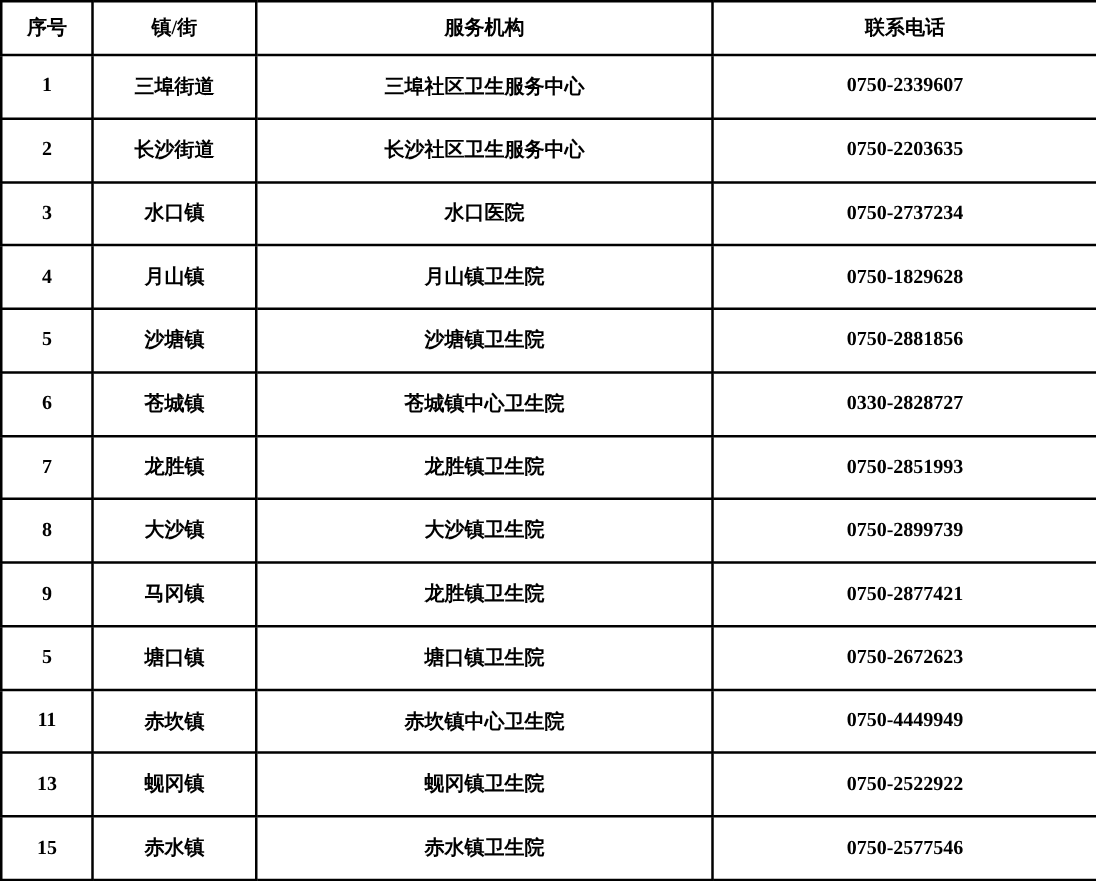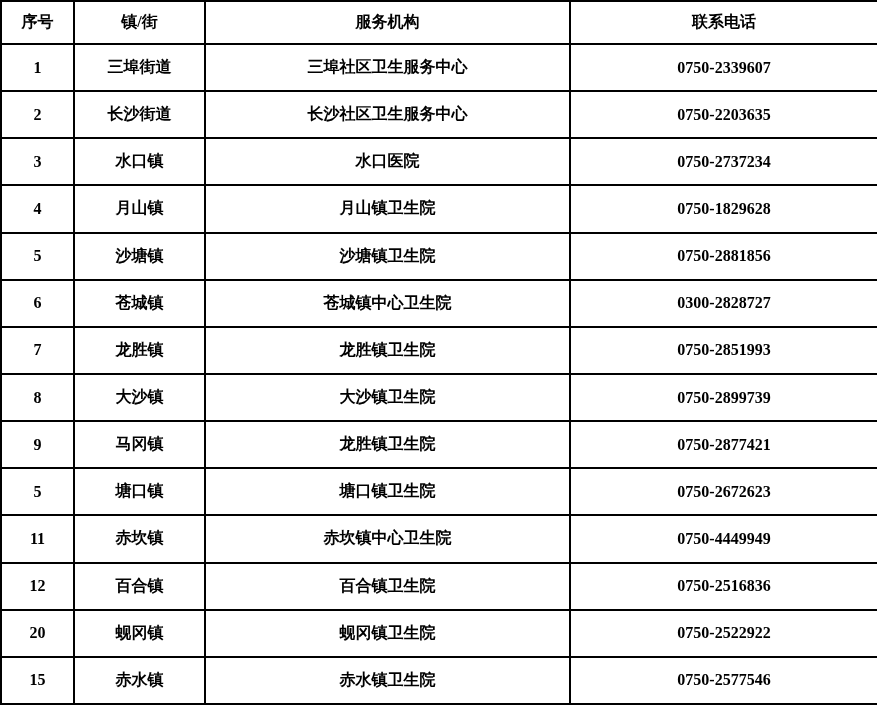--- a/index.html
+++ b/index.html
@@ -97,21 +97,21 @@
     <td>5</td>
     <td>沙塘镇</td>
     <td>沙塘镇卫生院</td>
     <td>0750-2881856</td>
   </tr>
 
   <tr>
     <td>6</td>
     <td>苍城镇</td>
     <td>苍城镇中心卫生院</td>
-    <td>0300-2828727</td>
+    <td>0330-2828727</td>
   </tr>
 
   <tr>
     <td>7</td>
     <td>龙胜镇</td>
     <td>龙胜镇卫生院</td>
     <td>0750-2851993</td>
   </tr>
 
   <tr>
@@ -135,29 +135,23 @@
     <td>0750-2672623</td>
   </tr>
 
   <tr>
     <td>11</td>
     <td>赤坎镇</td>
     <td>赤坎镇中心卫生院</td>
     <td>0750-4449949</td>
   </tr>
 
-  <tr>
-    <td>12</td>
-    <td>百合镇</td>
-    <td>百合镇卫生院</td>
-    <td>0750-2516836</td>
-  </tr>
 
   <tr>
-    <td>20</td>
+    <td>13</td>
     <td>蚬冈镇</td>
     <td>蚬冈镇卫生院</td>
     <td>0750-2522922</td>
   </tr>
 
 
   <tr>
     <td>15</td>
     <td>赤水镇</td>
     <td>赤水镇卫生院</td>

